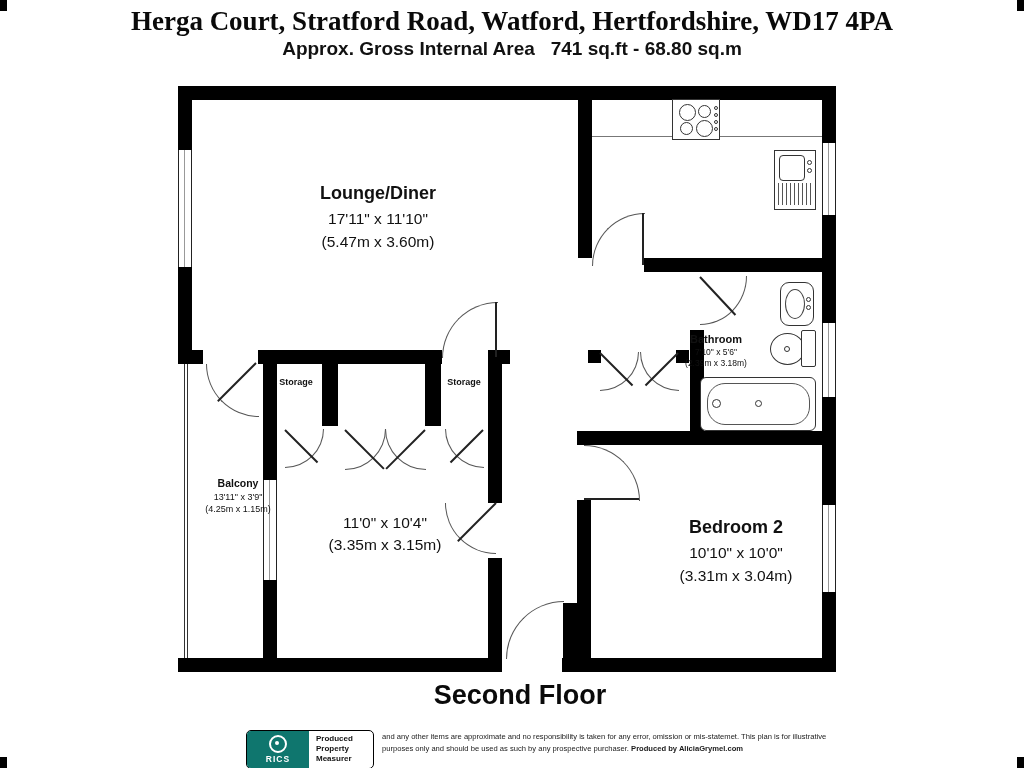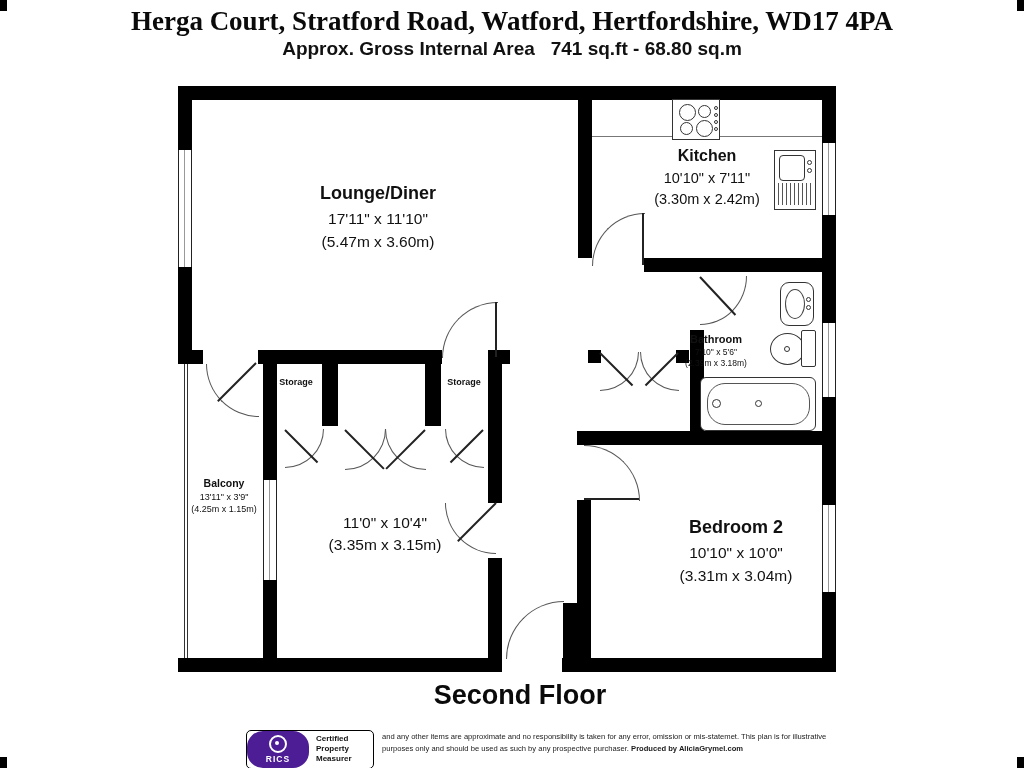--- a/index.html
+++ b/index.html
@@ -35,22 +35,22 @@
   .md .rdim{font-size:14.5px;}
   .sm .rname{font-size:11px;line-height:1.25;}
   .sm .rdim{font-size:8.5px;line-height:1.3;}
   .xs .rname{font-size:10.5px;line-height:1.3;}
   .xs .rdim{font-size:9px;line-height:1.35;}
   .storage-label{position:absolute;text-align:center;font-size:9px;font-weight:700;}
   .floor-label{position:absolute;left:0;top:680px;width:1040px;text-align:center;
                font-size:27px;font-weight:700;color:#0a0a0a;}
   .badge{position:absolute;left:246px;top:730px;width:126px;height:37px;border:1px solid #000;
          border-radius:5px;overflow:hidden;display:flex;background:#fff;}
-  .badge-left{width:62px;background:#4c1d95;color:#fff;display:flex;flex-direction:column;
-              align-items:center;justify-content:center;border-radius:16px;}
+  .badge-left{width:62px;background:#0f766e;color:#fff;display:flex;flex-direction:column;
+              align-items:center;justify-content:center;}
   .badge-circle{width:14px;height:14px;border:2px solid #fff;border-radius:50%;position:relative;}
   .badge-circle::after{content:"";position:absolute;left:4px;top:4px;width:4px;height:4px;
               background:#fff;border-radius:50%;}
   .badge-brand{font-size:8.5px;font-weight:700;letter-spacing:1px;margin-top:1px;}
   .badge-right{flex:1;padding:3px 0 0 7px;font-size:8px;line-height:10px;font-weight:700;color:#111;}
   .disclaimer{position:absolute;left:382px;top:731px;font-size:7.6px;line-height:11.6px;
               color:#1a1a1a;white-space:nowrap;}
   .disclaimer b{font-weight:700;}
 </style>
 </head>
@@ -172,36 +172,31 @@
       <div class="circ" style="left:11px;top:21px;width:7px;height:7px"></div>
       <div class="circ" style="left:54px;top:22px;width:5px;height:5px"></div>
     </div>
 
     <div class="room-label lg" style="left:258px;top:180px;width:240px">
       <div class="rname">Lounge/Diner</div>
       <div class="rdim">17'11" x 11'10"</div>
       <div class="rdim">(5.47m x 3.60m)</div>
     </div>
 
-    <div class="room-label md" style="left:597px;top:144px;width:220px">
-      <div class="rname">Kitchen</div>
-      <div class="rdim">10'10" x 7'11"</div>
-      <div class="rdim">(3.30m x 2.42m)</div>
-    </div>
 
     <div class="room-label sm" style="left:666px;top:333px;width:100px">
       <div class="rname">Bathroom</div>
       <div class="rdim">7'10" x 5'6"</div>
       <div class="rdim">(2.39m x 3.18m)</div>
     </div>
 
     <div class="storage-label" style="left:266px;top:377px;width:60px">Storage</div>
     <div class="storage-label" style="left:434px;top:377px;width:60px">Storage</div>
 
-    <div class="room-label xs" style="left:178px;top:477px;width:92px">
+    <div class="room-label xs" style="left:192px;top:477px;width:92px">
       <div class="rname">Balcony</div>
       <div class="rdim">13'11" x 3'9"</div>
       <div class="rdim">(4.25m x 1.15m)</div>
     </div>
 
     <div class="room-label lg" style="left:265px;top:512px;width:240px">
       <div class="rdim">11'0" x 10'4"</div>
       <div class="rdim">(3.35m x 3.15m)</div>
     </div>
 
@@ -214,21 +209,21 @@
   </div>
 
   <div class="floor-label">Second Floor</div>
 
   <div class="badge">
     <div class="badge-left">
       <div class="badge-circle"></div>
       <div class="badge-brand">RICS</div>
     </div>
     <div class="badge-right">
-      <div>Certified</div>
+      <div>Produced</div>
       <div>Property</div>
       <div>Measurer</div>
     </div>
   </div>
 
   <div class="disclaimer">
     <div>and any other items are approximate and no responsibility is taken for any error, omission or mis-statemet. This plan is for illustrative</div>
     <div><span>purposes only and should be used as such by any prospective purchaser. </span><b>Produced by AliciaGrymel.com</b></div>
   </div>
 

